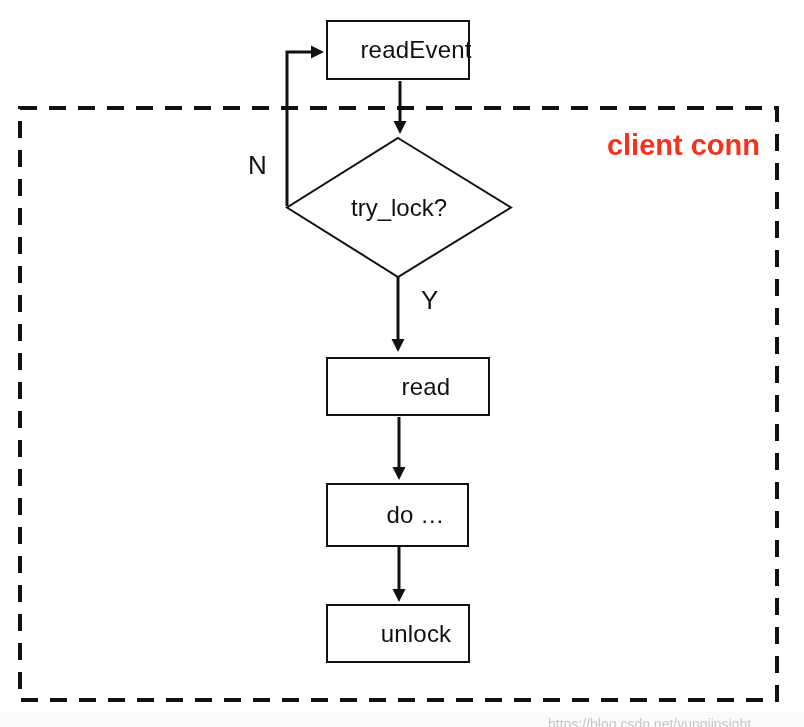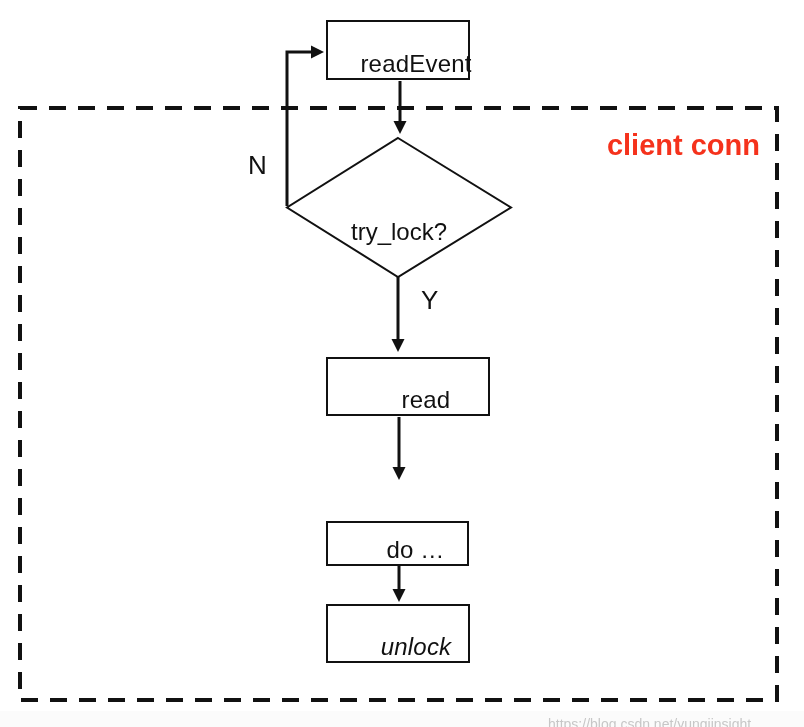--- a/index.html
+++ b/index.html
@@ -20,28 +20,28 @@
   .layer{position:absolute;left:0;top:0;}
   .dashed{fill:none;stroke:var(--line);stroke-width:4;stroke-dasharray:17 12;}
   .arrow{fill:none;stroke:var(--line);stroke-width:3;}
   .head{fill:var(--line);stroke:none;}
   .diamond{fill:#ffffff;stroke:var(--line);stroke-width:2;}
   .box{
     position:absolute;
     box-sizing:border-box;
     border:2px solid var(--line);
     background:#ffffff;
-    display:flex;align-items:flex-end;justify-content:center;
+    display:flex;align-items:center;justify-content:center;
     font-size:24px;
     letter-spacing:0.2px;
     padding-left:36px;
   }
   .decision-text{
     position:absolute;left:287px;top:194px;width:224px;
-    text-align:center;font-size:24px;margin-top:24px;
+    text-align:center;font-size:24px;
   }
   .edge-label{position:absolute;font-size:26px;}
   .edge-label.n{left:248px;top:150px;}
   .edge-label.y{left:421px;top:285px;}
   .region-label{
     position:absolute;left:566px;top:129px;width:194px;
     text-align:right;font-size:29px;color:var(--accent);font-weight:bold;
   }
   .watermark{
     position:absolute;left:548px;top:716px;
@@ -89,25 +89,25 @@
   <div class="edge-label n">N</div>
 
   <div class="edge-label y">Y</div>
 
   <div class="region-label">client conn</div>
 
   <div class="box" style="left:326px;top:357px;width:164px;height:59px;">
     <span>read</span>
   </div>
 
-  <div class="box" style="left:326px;top:483px;width:143px;height:45px;margin-top:38px;">
+  <div class="box" style="left:326px;top:483px;width:143px;height:64px;">
     <span>do …</span>
   </div>
 
-  <div class="box" style="left:326px;top:604px;width:144px;height:59px;font-style:italic;">
+  <div class="box" style="left:326px;top:604px;width:144px;height:59px;">
     <span>unlock</span>
   </div>
 
   <div class="bottom-band"></div>
 
   <div class="watermark">https://blog.csdn.net/yunqiinsight</div>
 
 </div>
 
 </body></html>

